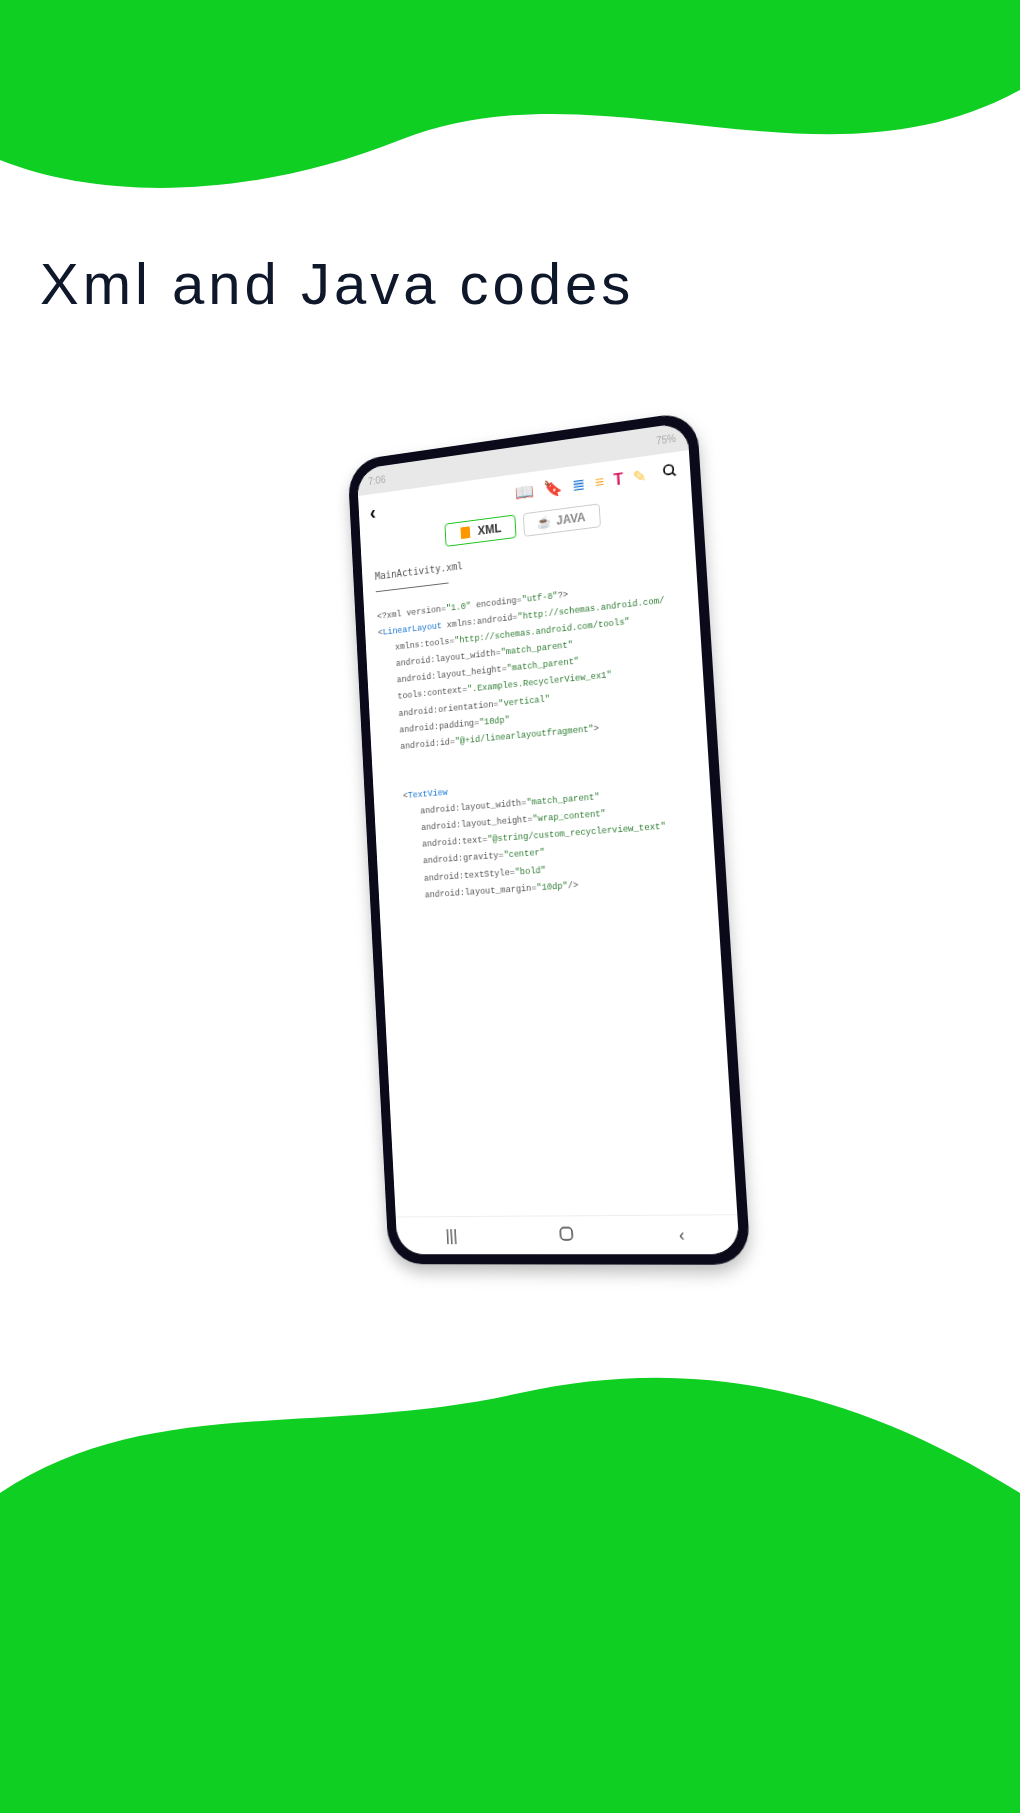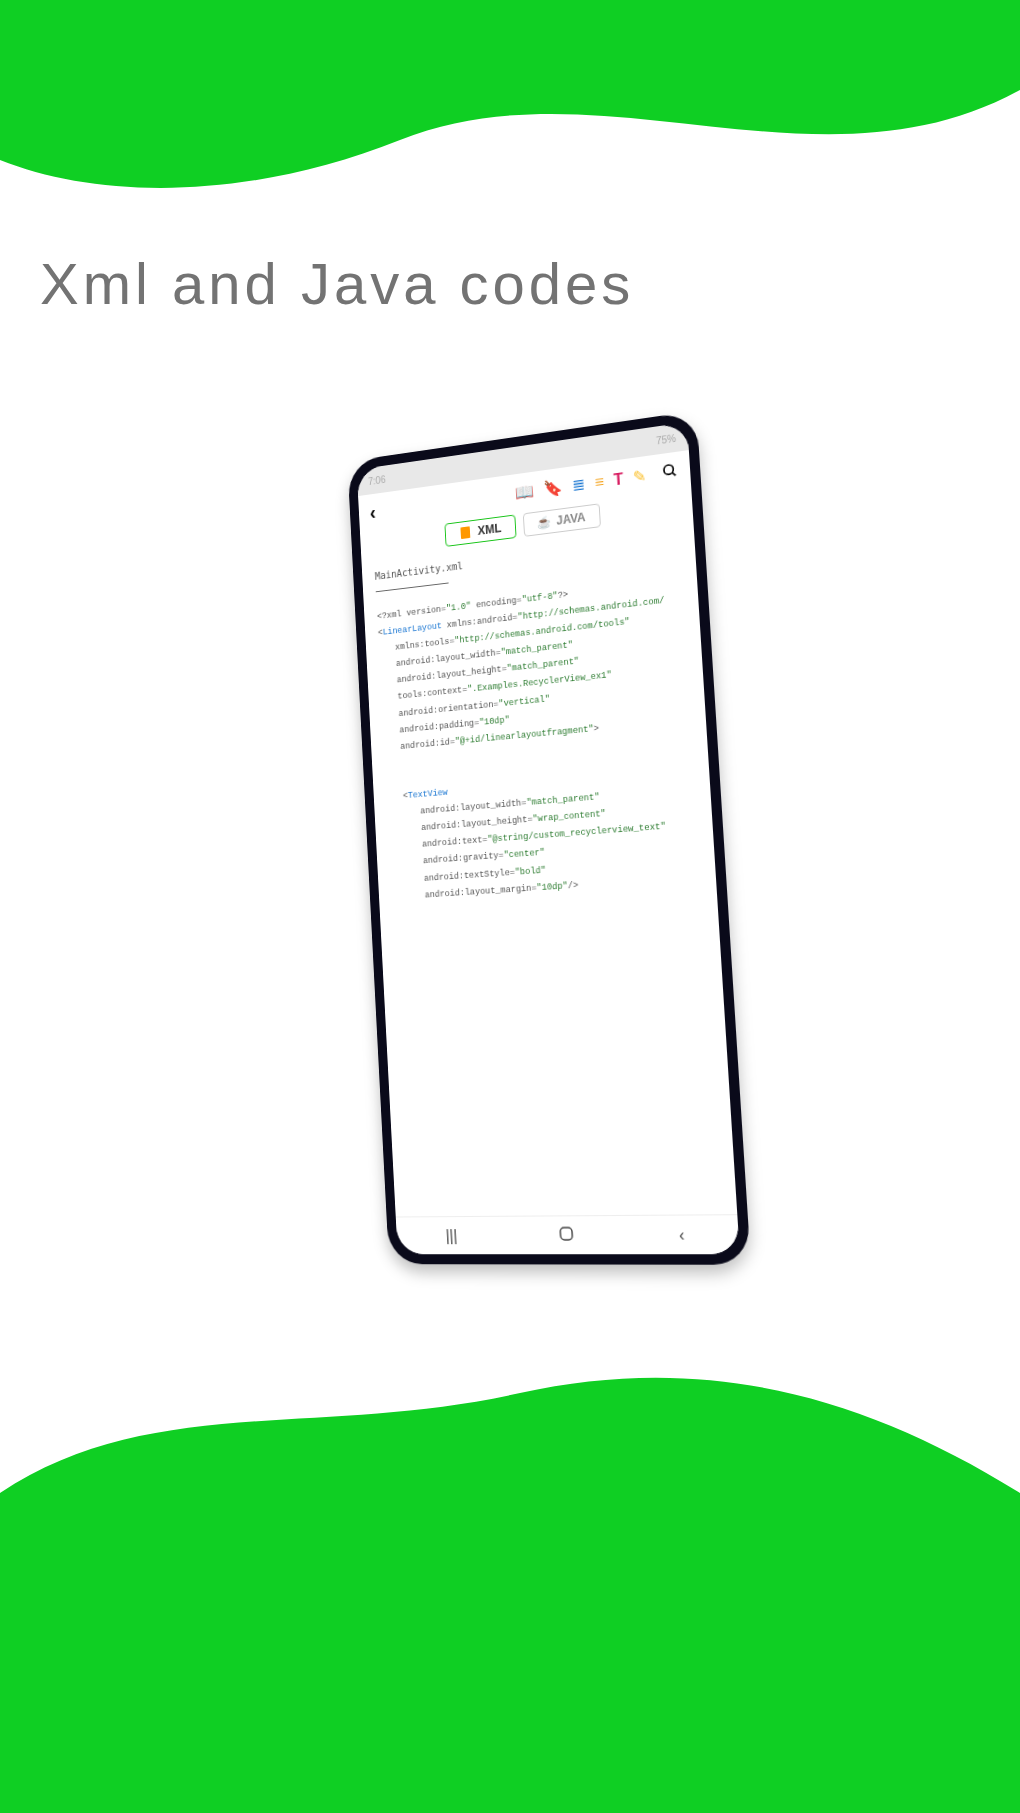--- a/index.html
+++ b/index.html
@@ -25,21 +25,21 @@
     height: 500px;
     z-index: 1;
   }
   .heading {
     position: absolute;
     top: 250px;
     left: 40px;
     font-size: 58px;
     font-weight: 400;
     letter-spacing: 4px;
-    color: #737373;
+    color: #0f172a;
     z-index: 2;
     font-family: "Arial Narrow", Arial, sans-serif;
   }
   .phone-wrap {
     position: absolute;
     top: 430px;
     left: 355px;
     width: 370px;
     height: 830px;
     perspective: 1600px;

